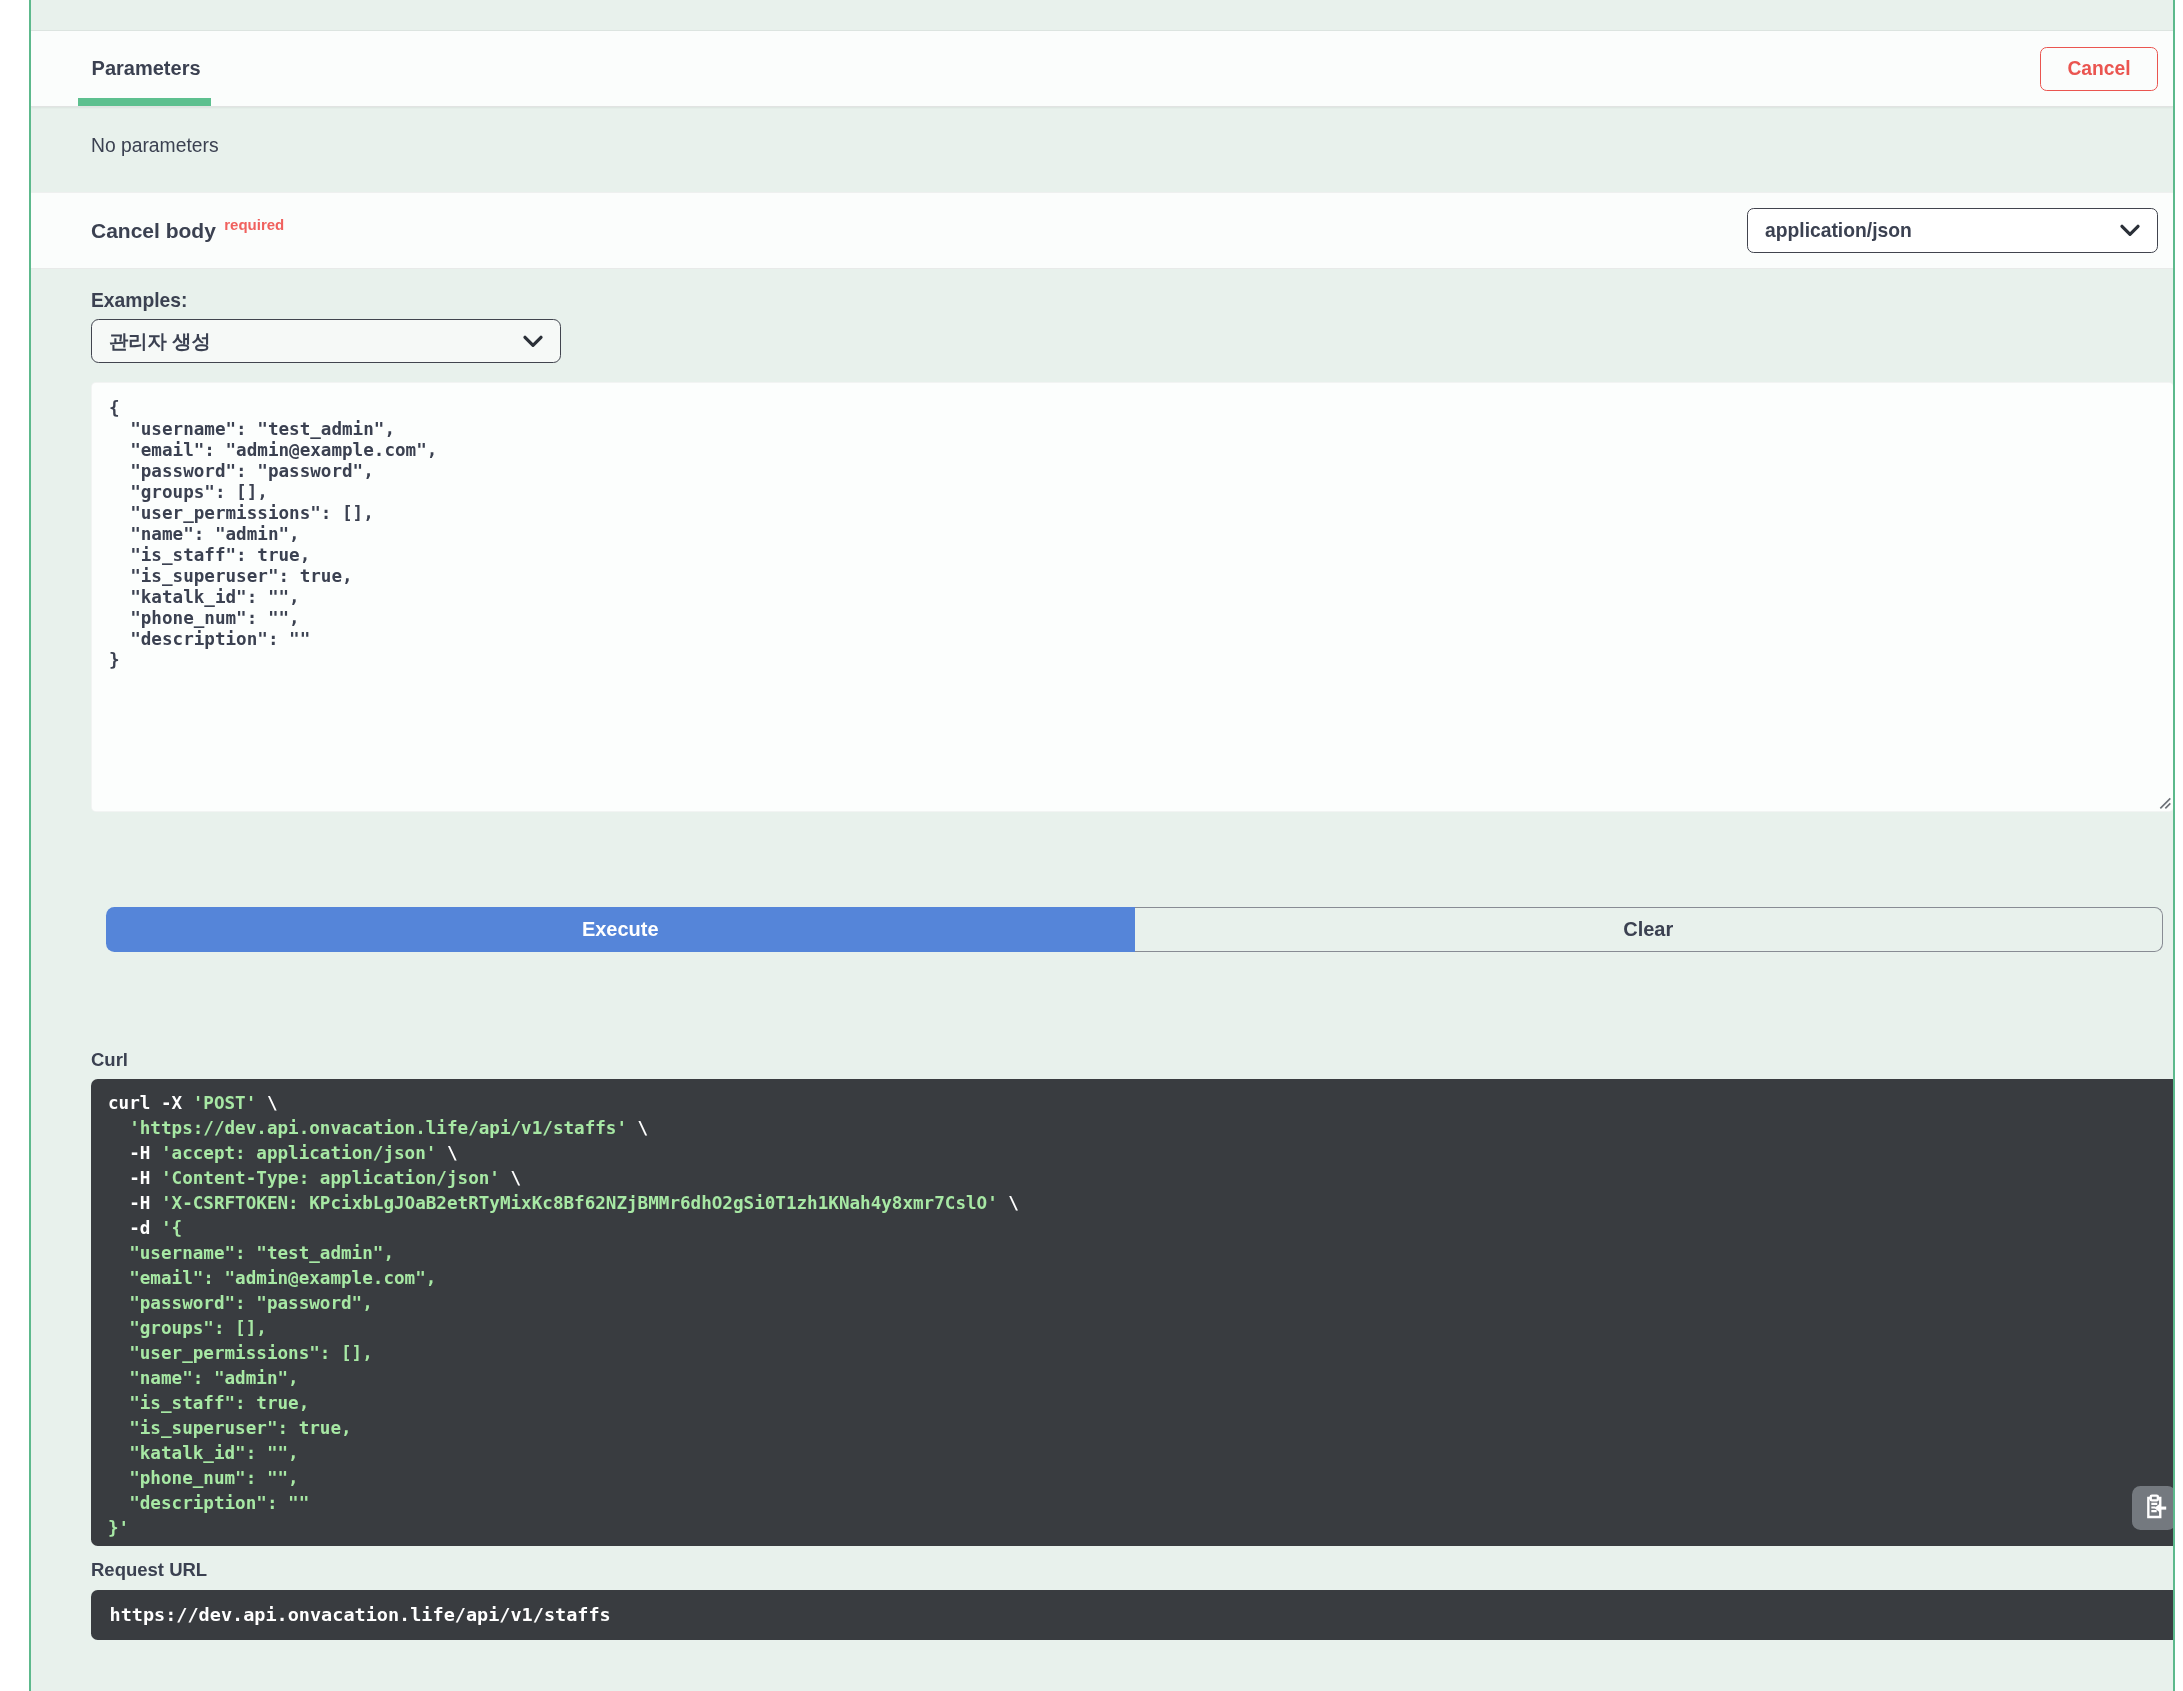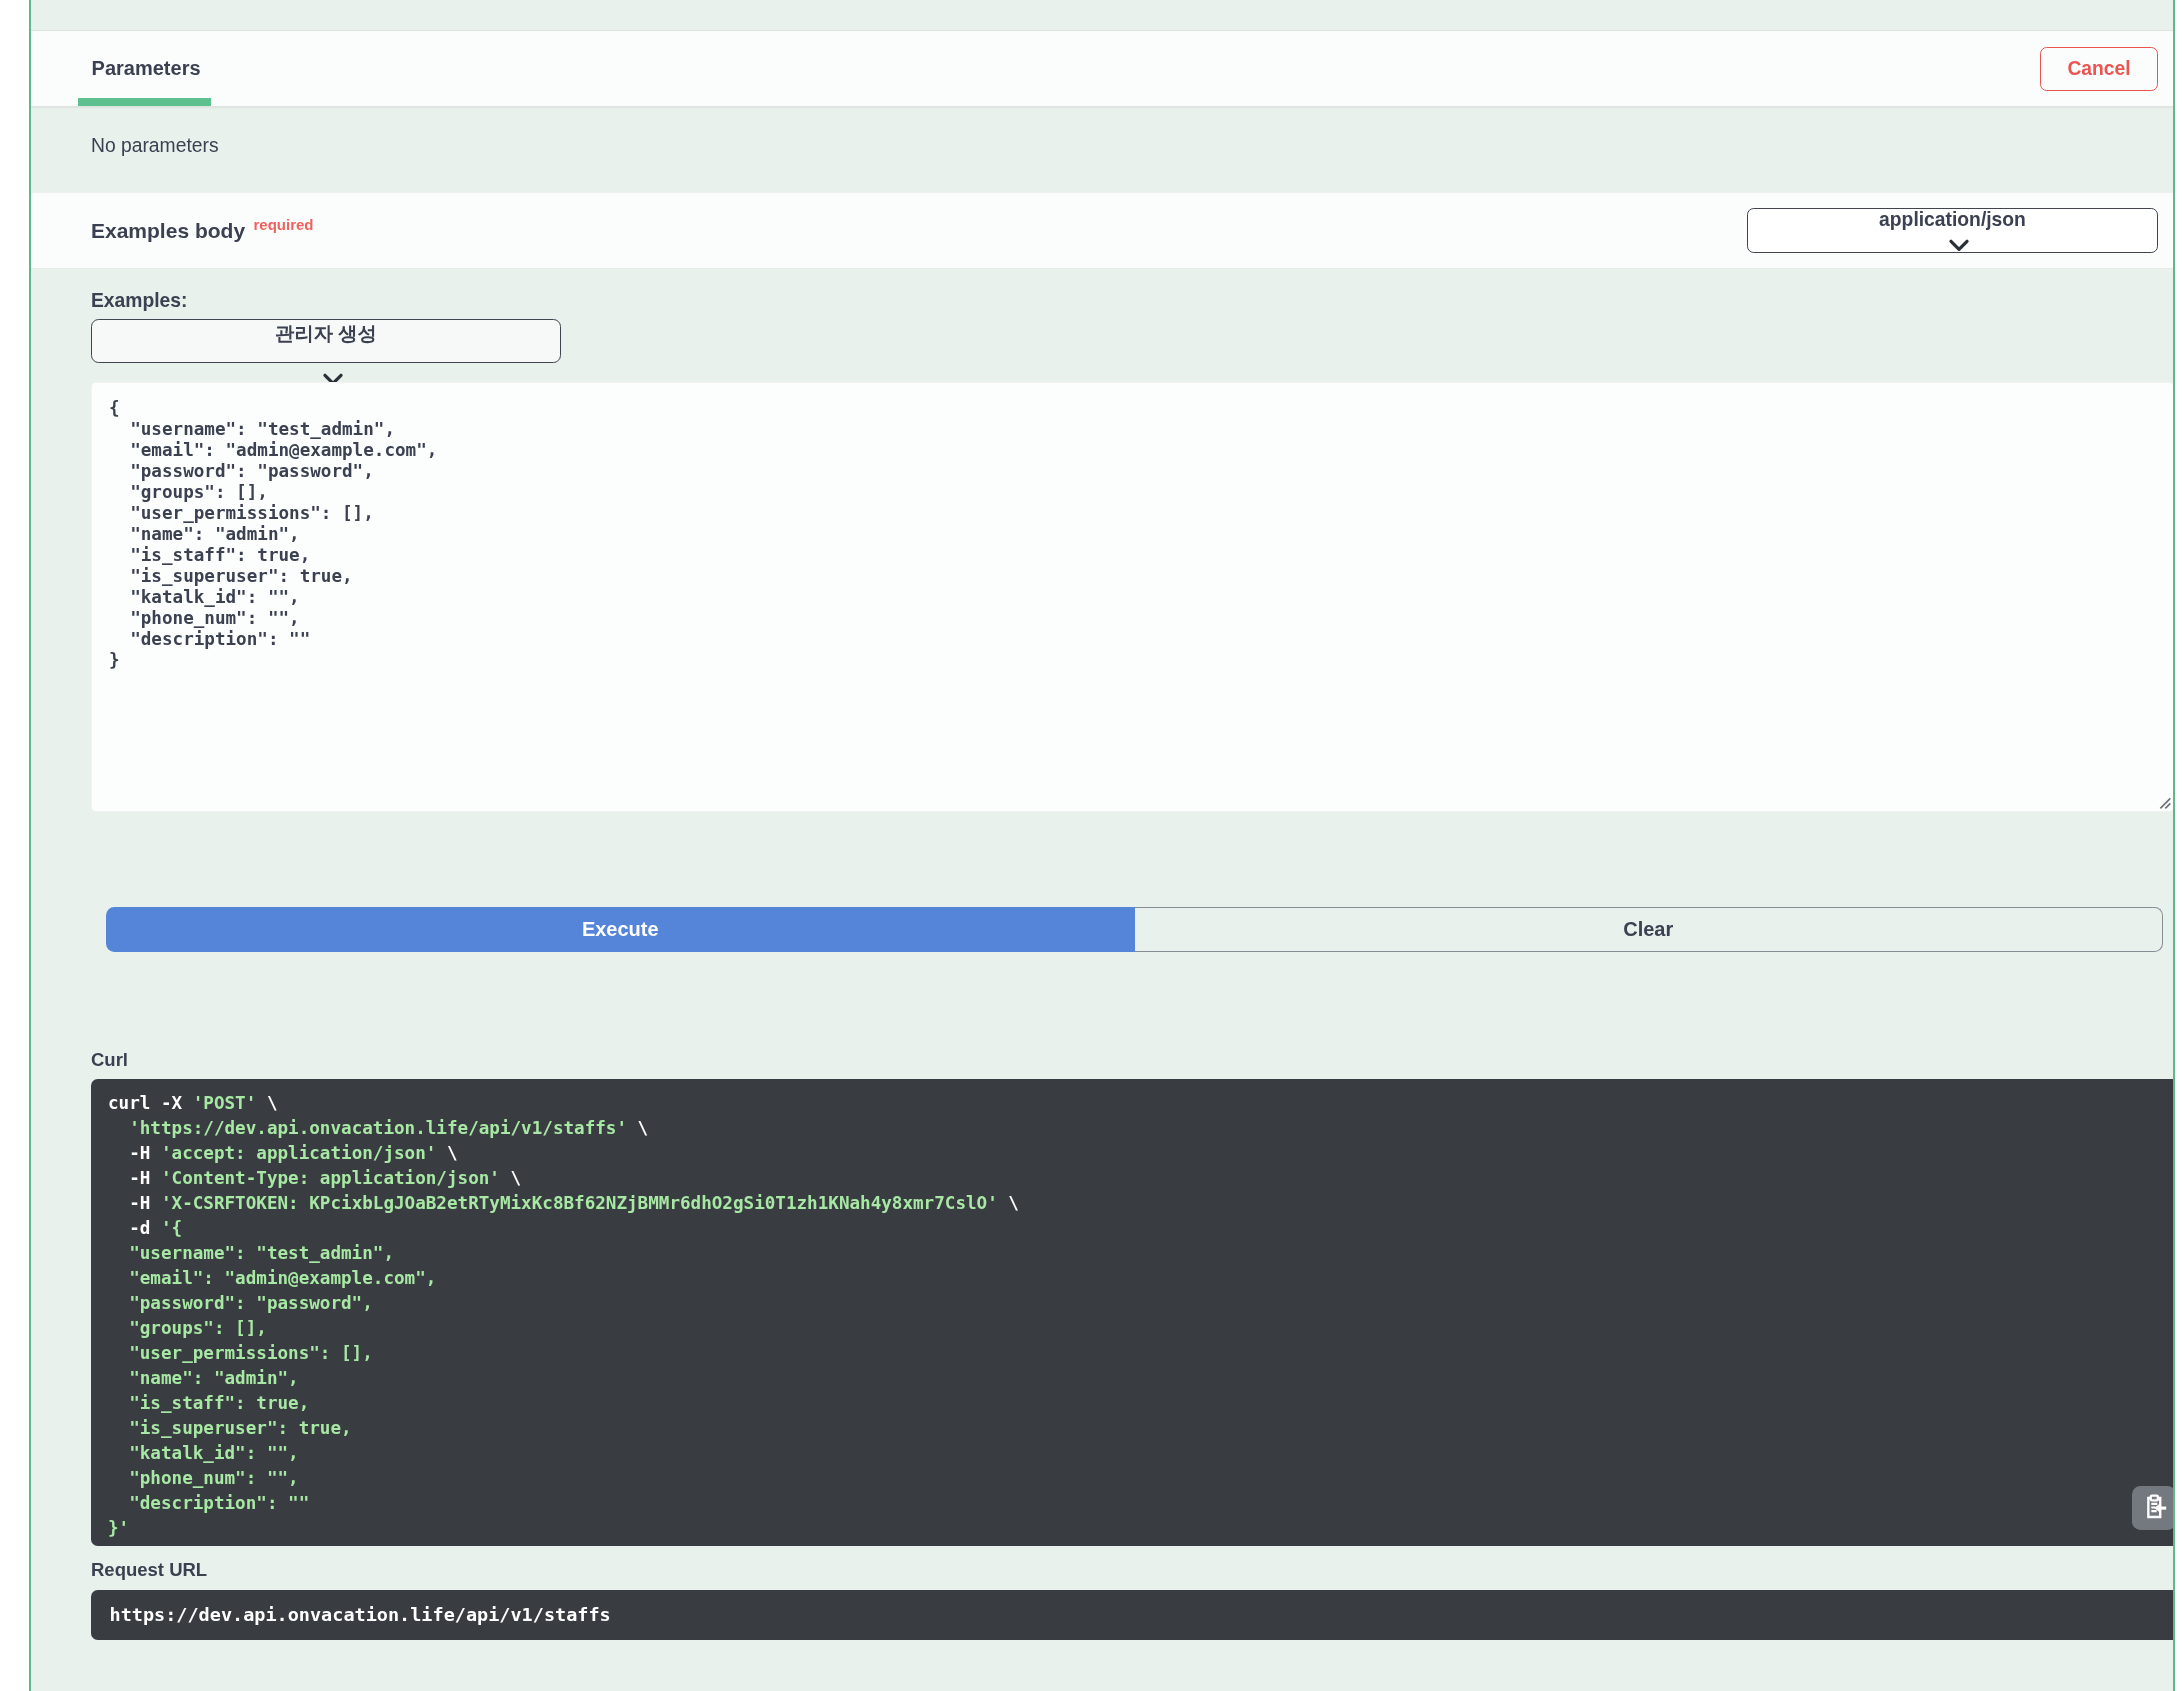--- a/index.html
+++ b/index.html
@@ -74,21 +74,20 @@
   .required-sup { font-size: 15px; font-weight: 600; color: var(--required-red, #f0615e); position: relative; top: -7.6px; margin-left: 8.4px; }
 
   .select-box {
     display: flex; align-items: center; justify-content: space-between;
     border: 1.7px solid var(--select-border, #41444e);
     border-radius: 6.7px;
     background: #ffffff;
     font-size: 19.3px; font-weight: 600;
     padding: 0 17px;
     cursor: pointer;
-    flex-direction: column;
   }
   .select-contenttype { width: 411px; height: 45px; }
   .chev { flex: 0 0 auto; margin-left: 13.4px; display: flex; align-items: center; }
 
   
   .section-try { background: var(--section-green, #e8f1ec); padding: 20px 0 53px 0; }
   .examples-label { font-size: 19.3px; font-weight: 600; margin: 0 0 6.7px 60px; height: 23.5px; line-height: 23.5px; }
   .select-examples { width: 470px; height: 44px; margin-left: 60px; background: #f6f9f7; border-radius: 7.6px; gap: 26px; }
 
   .body-editor-wrap { position: relative; width: 2083px; margin: 18.5px 0 0 60px; }
@@ -199,21 +198,21 @@
       </div>
       <button class="cancel-btn">Cancel</button>
     </div>
 
     <div class="row-noparams">
       <span class="noparams-text">No parameters</span>
     </div>
 
     <div class="row-reqbody">
       <div>
-        <span class="reqbody-label">Examples body</span><span class="required-sup">required</span>
+        <span class="reqbody-label">Cancel body</span><span class="required-sup">required</span>
       </div>
       <div class="select-box select-contenttype">
         <span>application/json</span>
         <span class="chev">
           <svg width="20" height="12.6" viewBox="0 0 20 12">
               <path d="M2 2 L10 10 L18 2" stroke="#2b3038" stroke-width="3.2" fill="none" stroke-linecap="round" stroke-linejoin="round"></path>
             </svg>
         </span>
       </div>
     </div>

